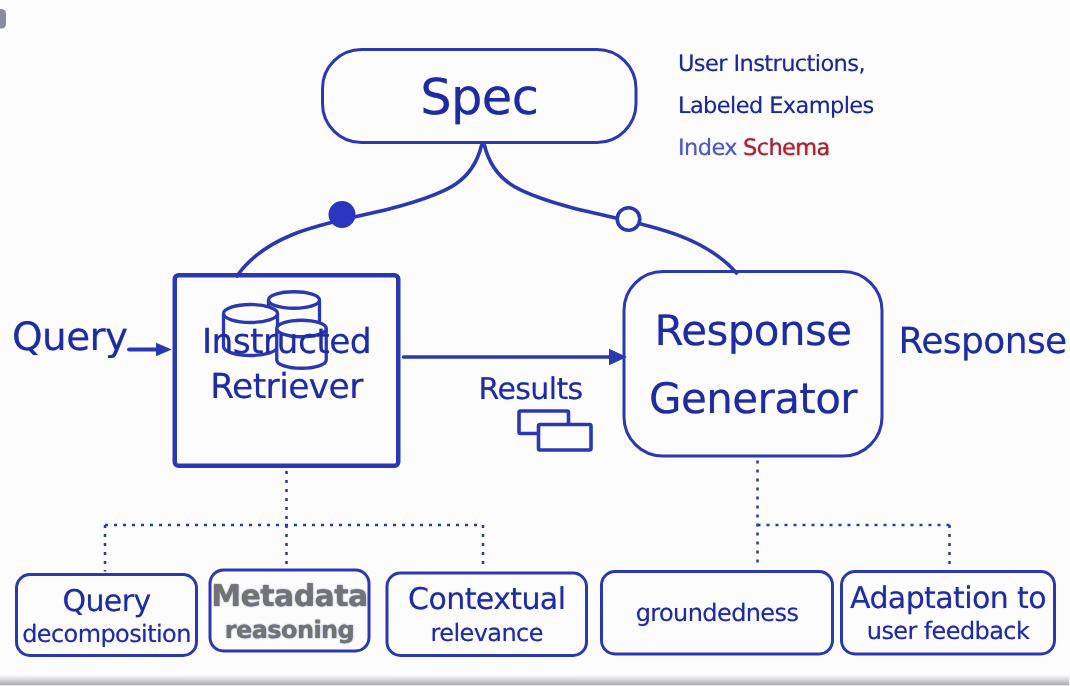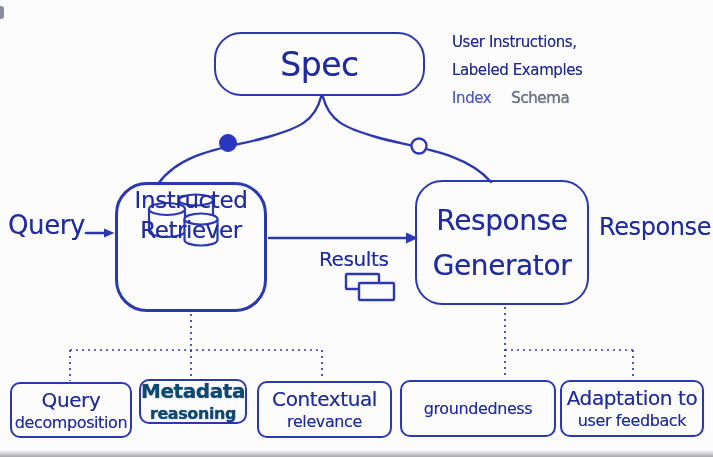--- a/index.html
+++ b/index.html
@@ -15,37 +15,37 @@
     display:flex; flex-direction:column; align-items:center; justify-content:center;
     text-align:center; letter-spacing:-0.4px;
     color:#1f2ba0; text-shadow:0 0 0.6px rgba(31,43,160,0.55);
     background:transparent;
   }
   .lbl { position:absolute; letter-spacing:-0.4px; text-shadow:0 0 0.6px rgba(31,43,160,0.5); white-space:nowrap; }
 
   #spec-box { left:214px; top:32px; width:211px; height:64px; border-radius:27px; font-size:33px; }
 
   #annotation { left:452px; top:28px; font-size:15px; line-height:28px; color:#1c278f; white-space:nowrap; }
-  #annotation .light { color:#4c59c2; margin-right:20px; }
-  #annotation .dark { color:#737373; text-shadow:0 0 0.9px rgba(22,30,128,0.7); }
+  #annotation .light { color:#4c59c2; margin-right:4px; }
+  #annotation .dark { color:#b91c1c; text-shadow:0 0 0.9px rgba(22,30,128,0.7); }
 
   #query-label { left:8px; top:210px; font-size:26px; }
   #response-label { left:599px; top:213px; font-size:24px; }
   #results-label { left:319px; top:247px; font-size:20px; }
 
-  #retriever-box { left:115px; top:182px; width:152px; height:130px; border-radius:32px; border-width:3px;
-                   font-size:23px; line-height:30px; justify-content:flex-start; padding-bottom:8px; }
+  #retriever-box { left:115px; top:182px; width:152px; height:130px; border-radius:4px; border-width:3px;
+                   font-size:23px; line-height:30px; justify-content:center; padding-bottom:8px; }
   #generator-box { left:415px; top:180px; width:174px; height:125px; border-radius:27px;
                    font-size:28px; line-height:45px; }
 
   .cap-box { border-radius:10px; line-height:24px; padding:2px 2px; }
   .cap-box .l1 { font-size:20px; }
   .cap-box .l2 { font-size:16px; line-height:21px; }
   #cap-1 { left:10px;  top:382px; width:122px; height:56px; }
-  #cap-2 { left:139px; top:379px; width:108px; height:45px; font-weight:bold; color:#0c4a6e; text-shadow:0 0 1px rgba(20,28,125,0.8); }
+  #cap-2 { left:139px; top:379px; width:108px; height:56px; font-weight:bold; color:#737373; text-shadow:0 0 1px rgba(20,28,125,0.8); }
   #cap-3 { left:257px; top:381px; width:135px; height:57px; }
   #cap-4 { left:400px; top:380px; width:156px; height:57px; }
   #cap-5 { left:560px; top:380px; width:144px; height:57px; }
 
   #wires { position:absolute; left:0; top:0; width:713px; height:457px; pointer-events:none; }
 
   .scan-bottom { position:absolute; left:0; right:0; bottom:0; height:7px;
                  background:linear-gradient(to bottom, rgba(0,0,0,0), rgba(85,85,92,0.5)); }
   .corner-speck { position:absolute; left:0; top:6px; width:4px; height:13px;
                   background:rgba(45,48,80,0.55); border-radius:0 3px 3px 0; }

